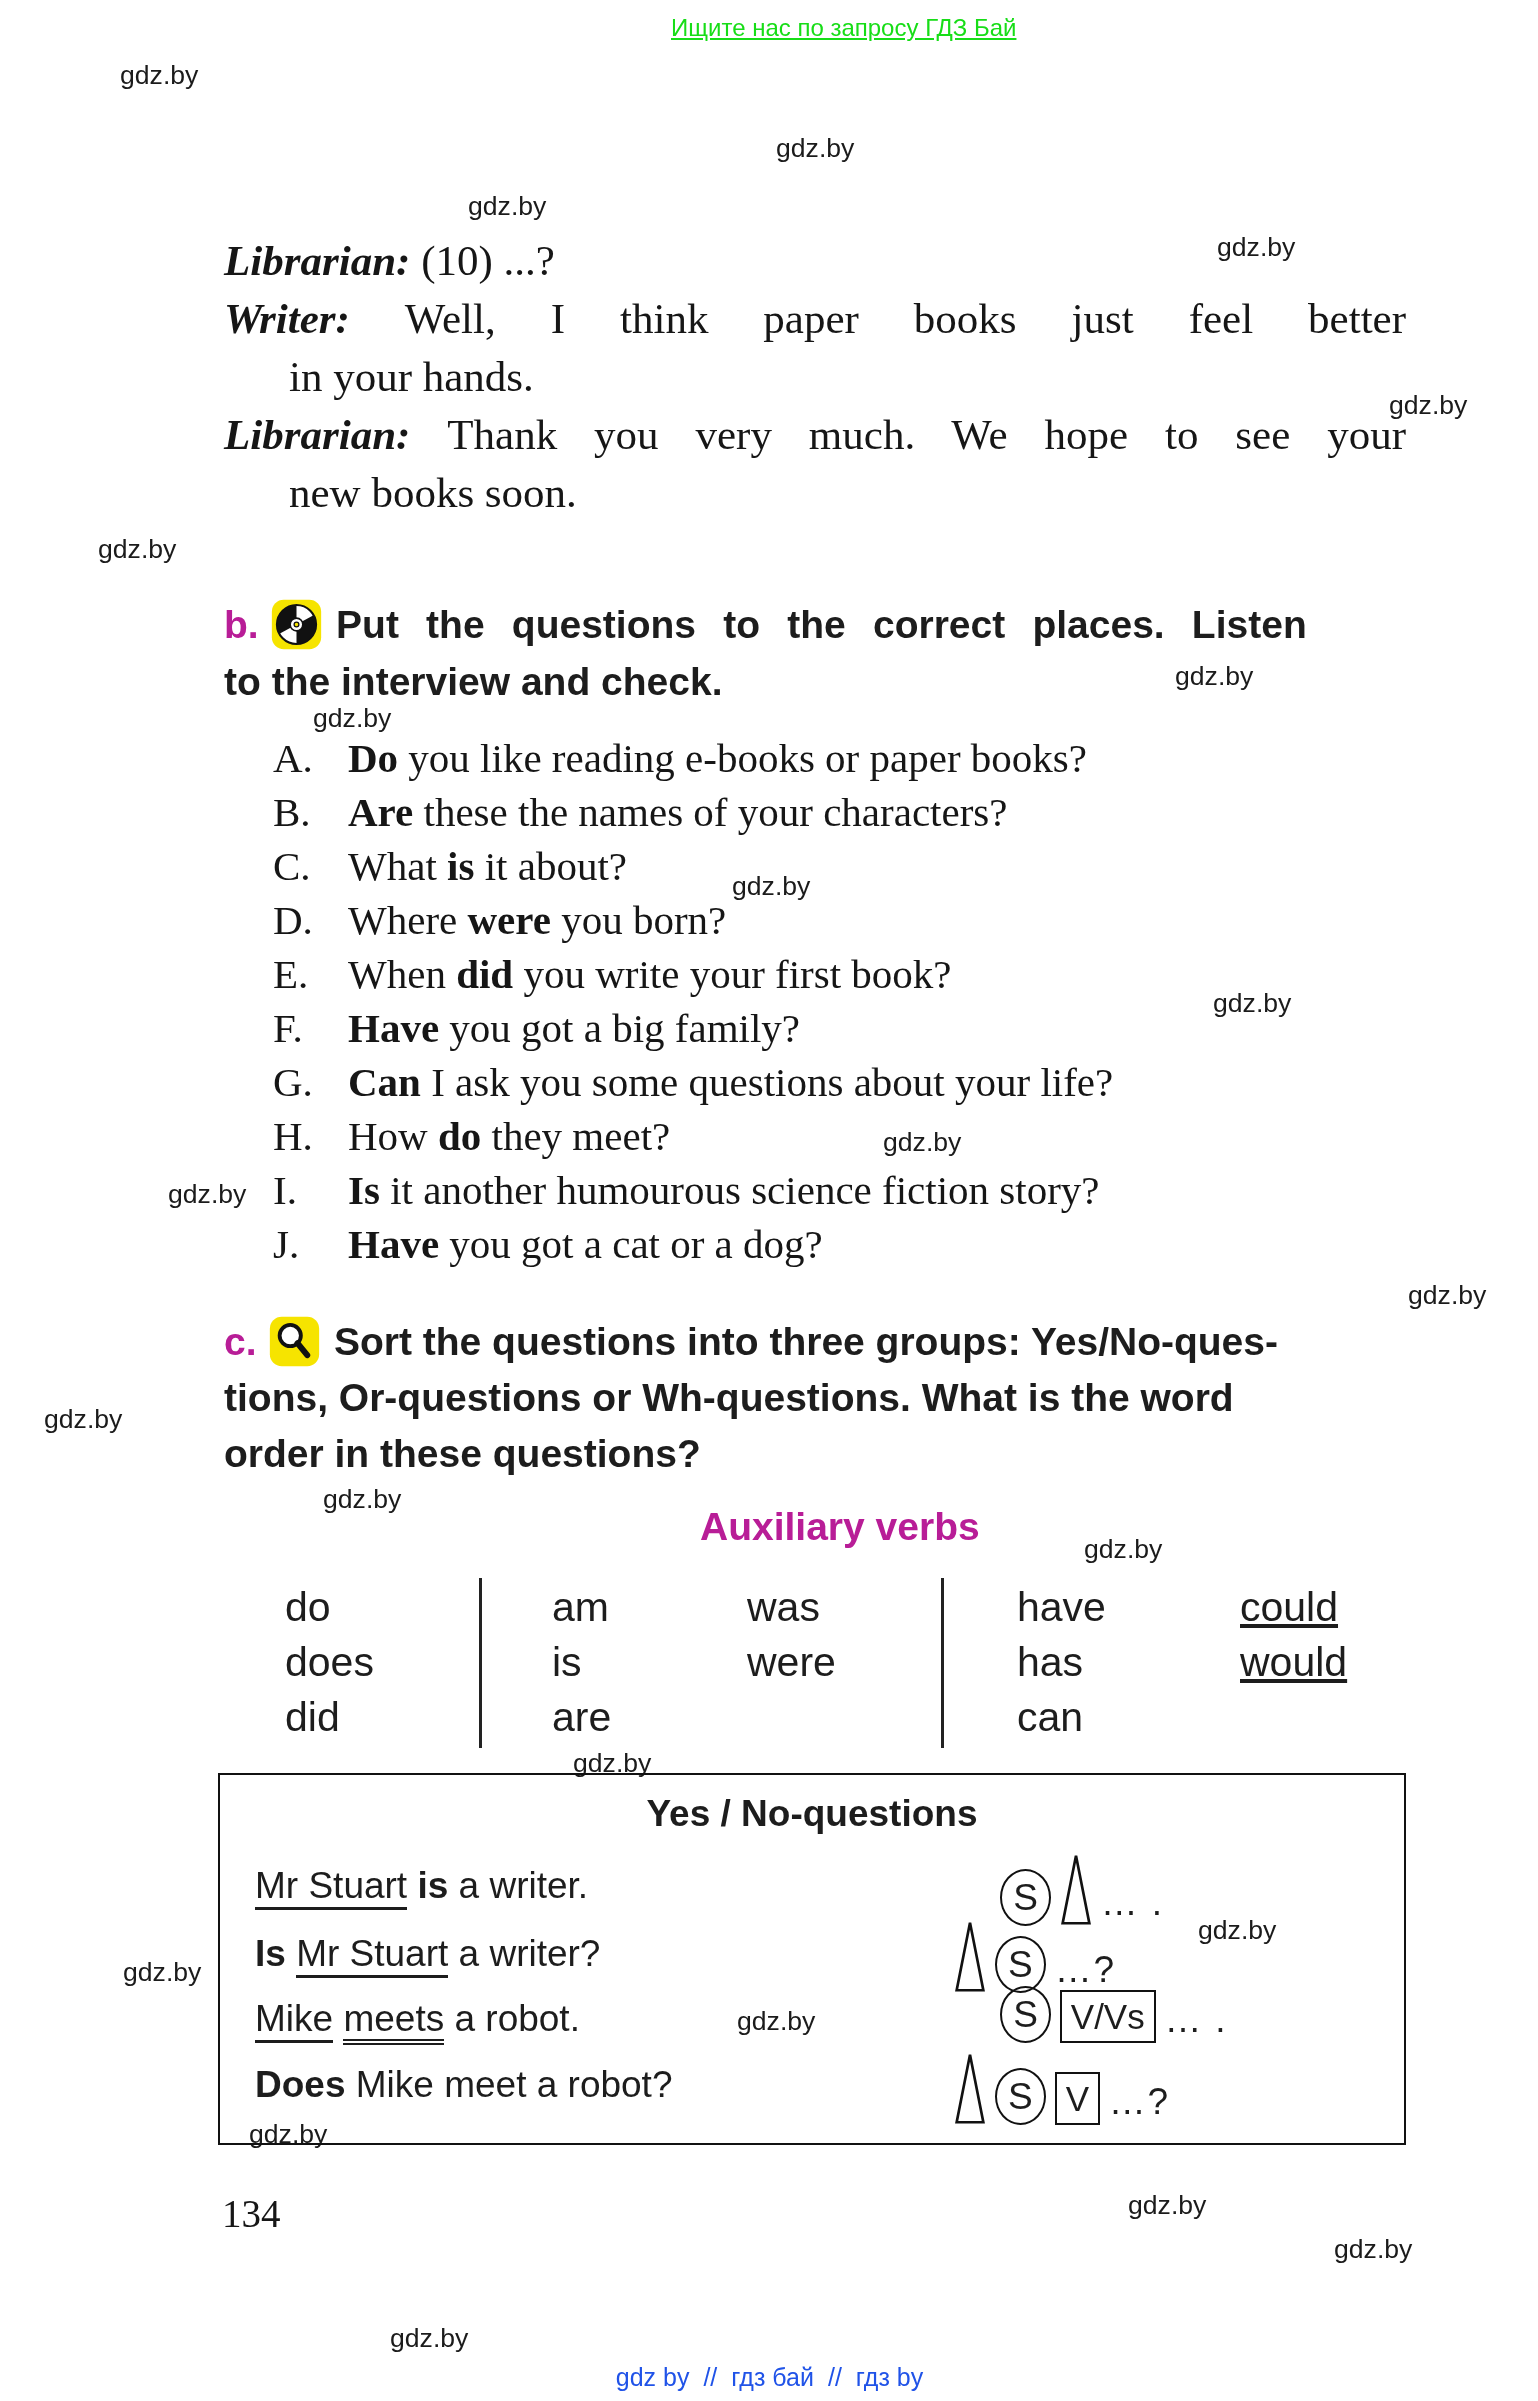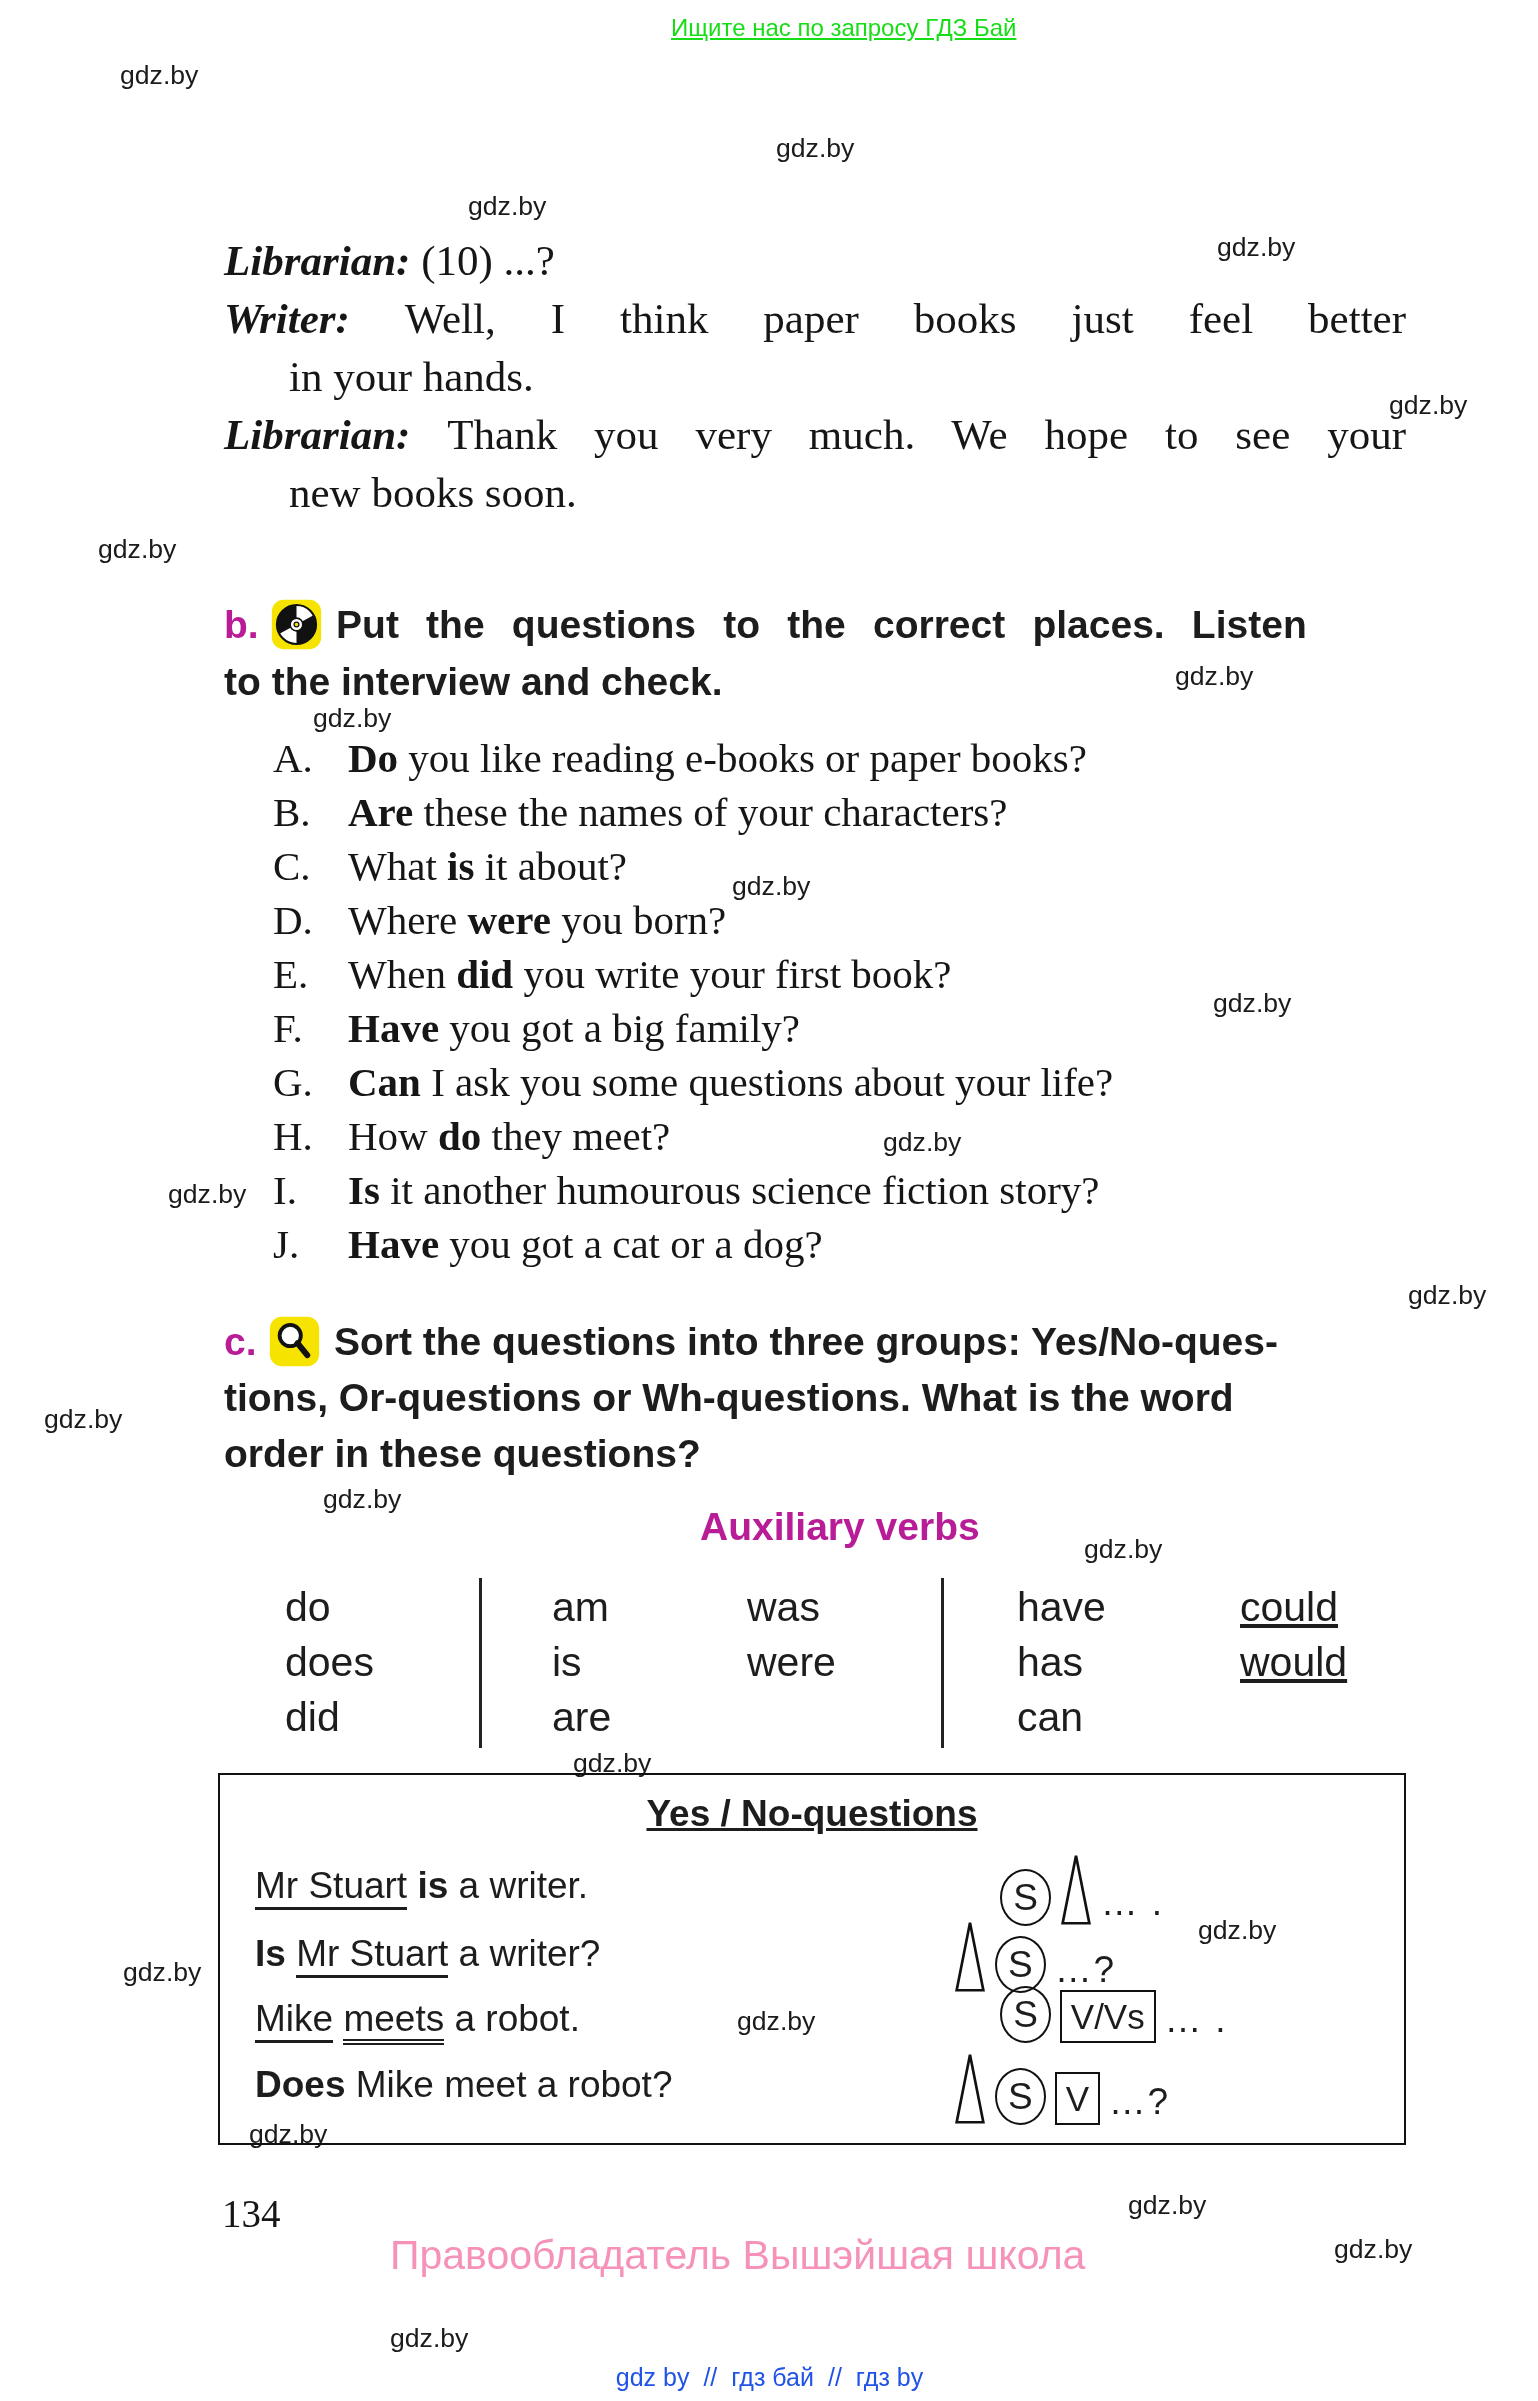--- a/index.html
+++ b/index.html
@@ -39,21 +39,21 @@
   .q-aux{font-weight:700;}
   
   .aux-title{position:absolute;left:700px;top:1505px;font-family:"Liberation Sans",sans-serif;
     font-weight:700;font-size:39px;color:var(--c-magenta);white-space:nowrap;}
   .aux-col{position:absolute;top:1580px;font-family:"Liberation Sans",sans-serif;
     font-size:41px;line-height:55px;color:#1d1d1d;white-space:nowrap;}
   .aux-divider{position:absolute;top:1578px;width:2.7px;height:170px;background:#222;}
   
   .ynbox{position:absolute;left:218px;top:1773px;width:1188px;height:372px;border:2.7px solid #111;box-sizing:border-box;}
   .yn-title{position:absolute;left:0;top:17.7px;width:100%;text-align:center;
-    font-family:"Liberation Sans",sans-serif;font-weight:700;font-size:37px;color:#1d1d1d;text-decoration:underline;}
+    font-family:"Liberation Sans",sans-serif;font-weight:700;font-size:37px;color:#1d1d1d;}
   .yn-sentence{position:absolute;left:35px;font-family:"Liberation Sans",sans-serif;
     font-size:37px;color:#1d1d1d;white-space:nowrap;}
   .u{border-bottom:3.5px solid #1d1d1d;padding-bottom:0.9px;}
   .uu{border-bottom:6.2px double #1d1d1d;padding-bottom:0;}
   .b{font-weight:700;}
   .yn-symbols{position:absolute;display:flex;align-items:flex-end;gap:8.9px;
     font-family:"Liberation Sans",sans-serif;color:#1d1d1d;}
   .sym-s{width:51px;height:57px;border:2.7px solid #111;border-radius:50%;box-sizing:border-box;
     display:flex;align-items:center;justify-content:center;font-size:37px;}
   .sym-box{border:2.7px solid #111;box-sizing:border-box;height:53px;display:flex;align-items:center;
@@ -219,17 +219,16 @@
       <span class="sym-tri"><svg viewBox="0 0 36 82" width="32" height="73">
             <polygon points="18,3 33,79 3,79" fill="#fff" stroke="#111" stroke-width="3"></polygon>
           </svg></span>
       <span class="sym-s">S</span>
       <span class="sym-box">V</span>
       <span class="sym-dots">…?</span>
     </div>
   </div>
 
   <div class="page-number">134</div>
-  <div class="copyright">Правообладатель Вышэйшая школа</div>
   <div class="footer-links" id="footer-links"><span>gdz by</span><span>//</span><span>гдз бай</span><span>//</span><span>гдз by</span></div>
 
 </div>
 
 
 </body></html>

